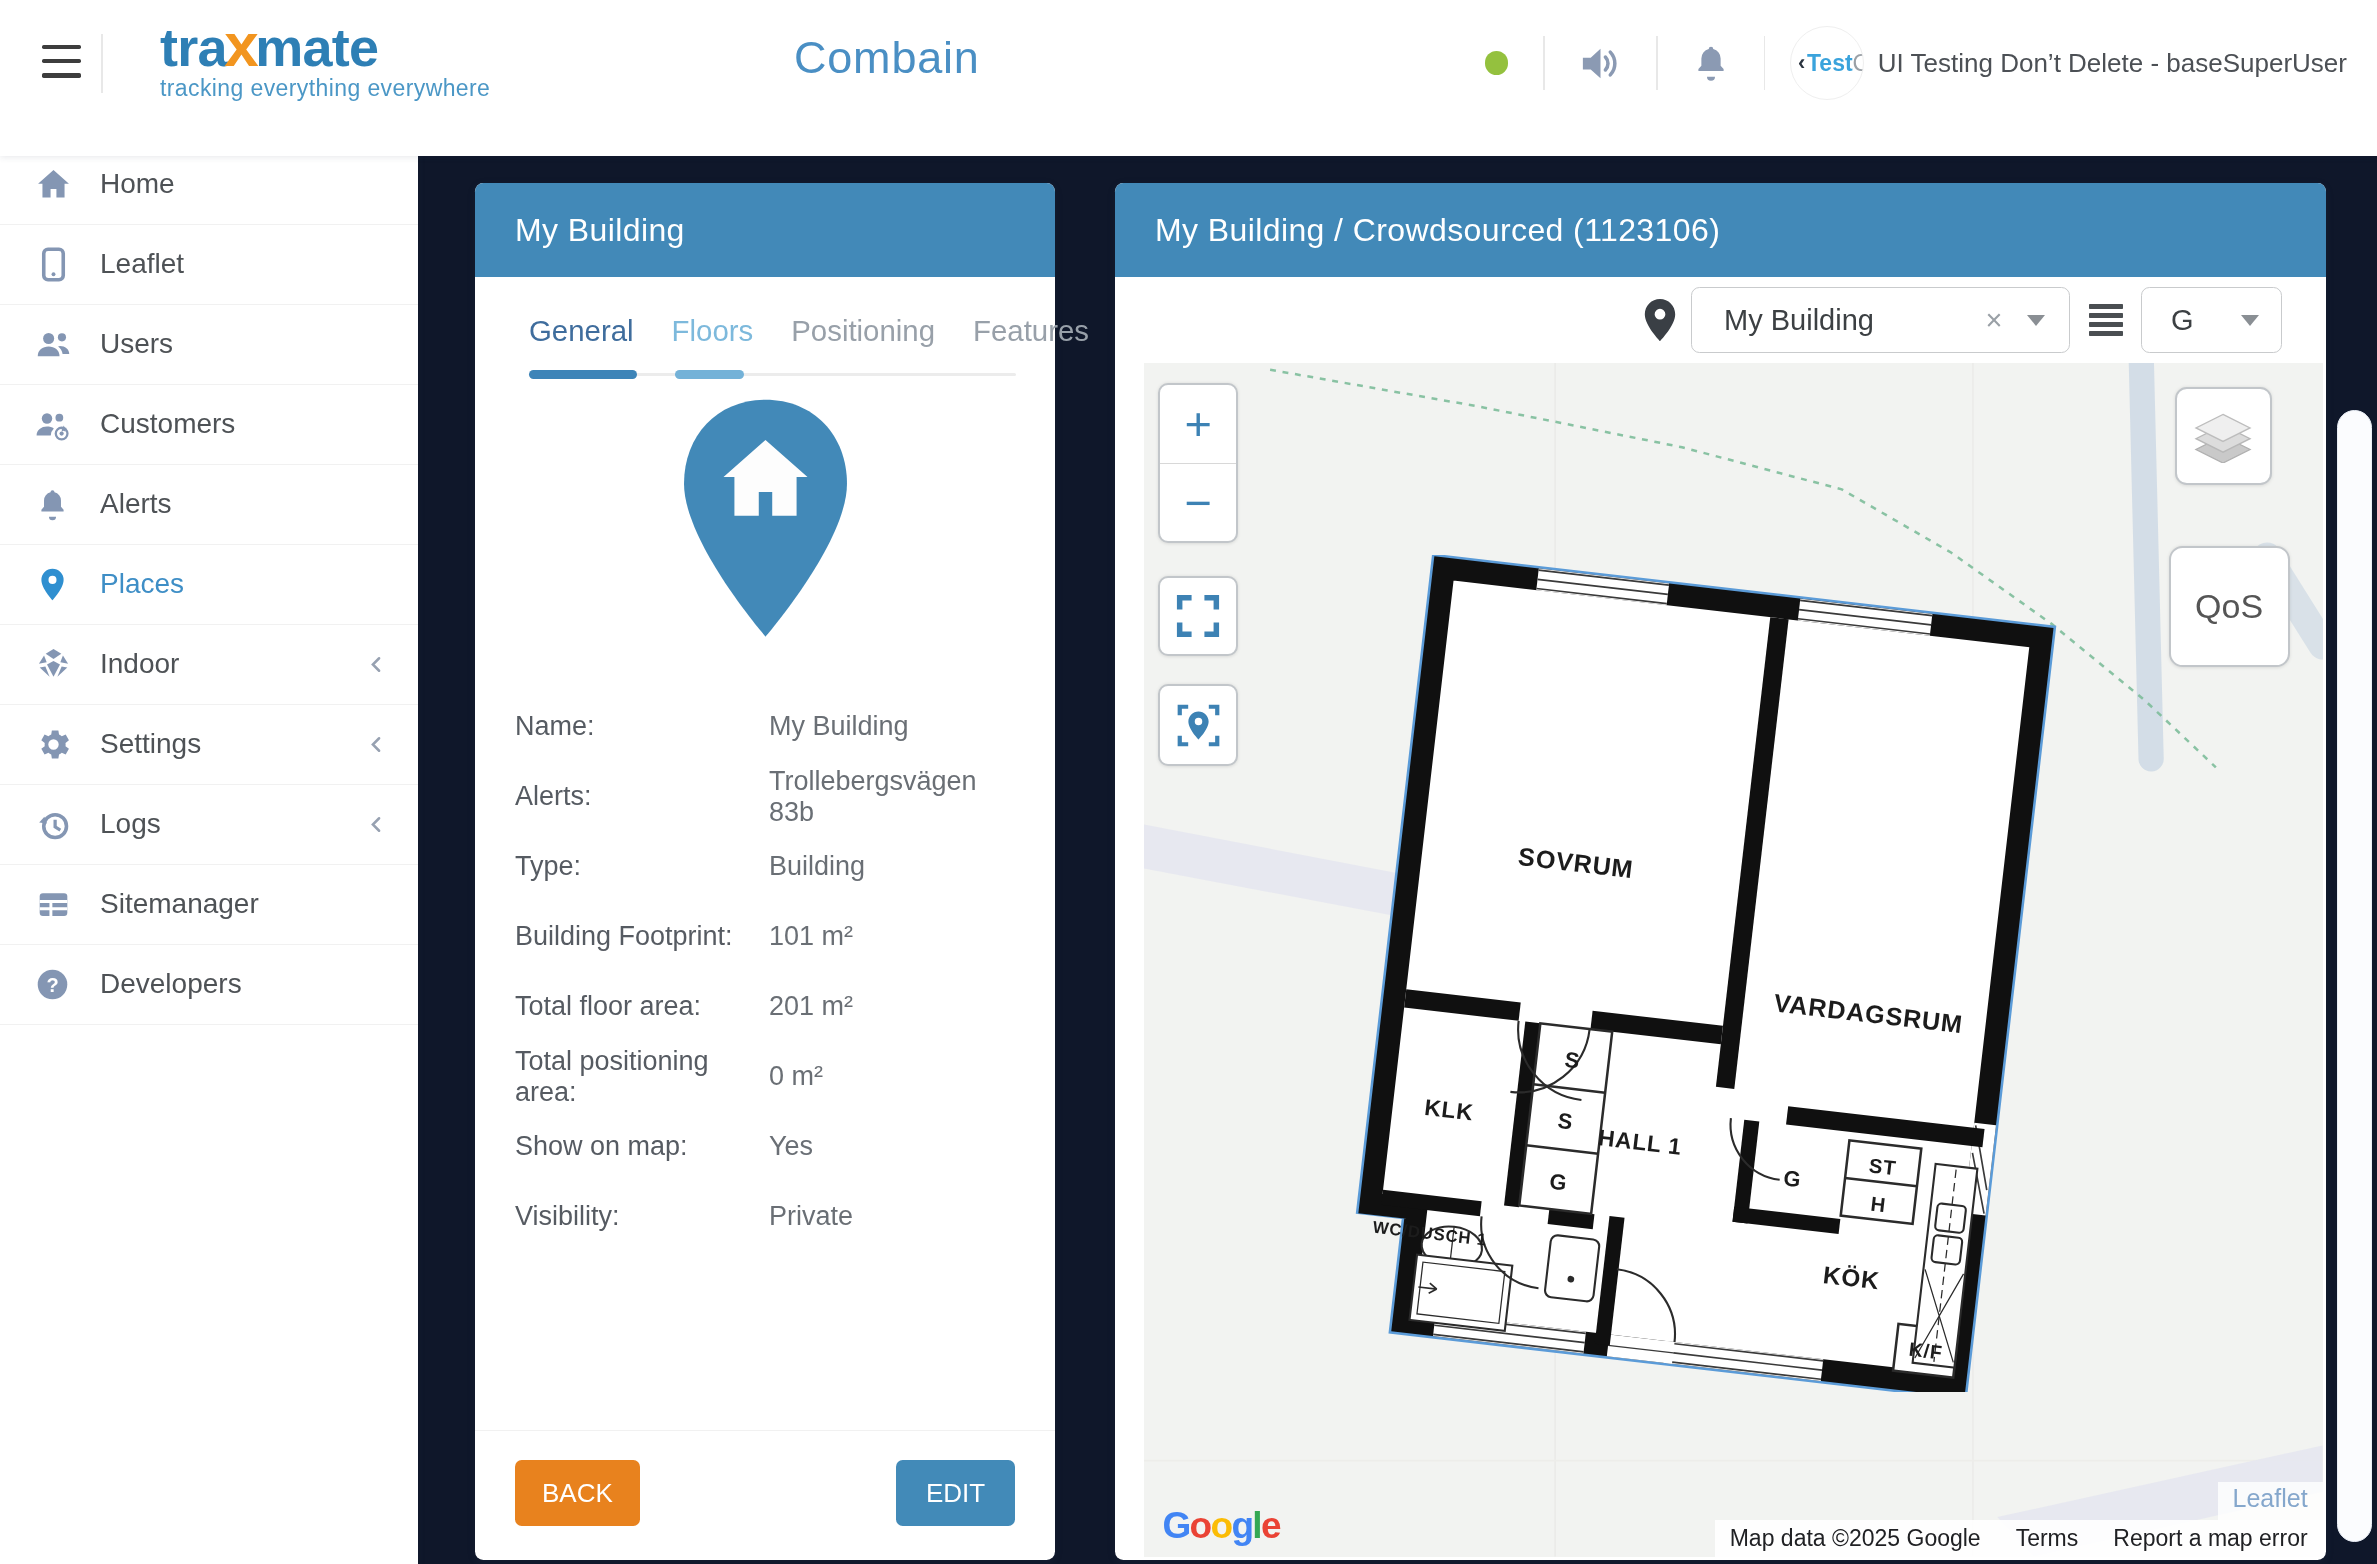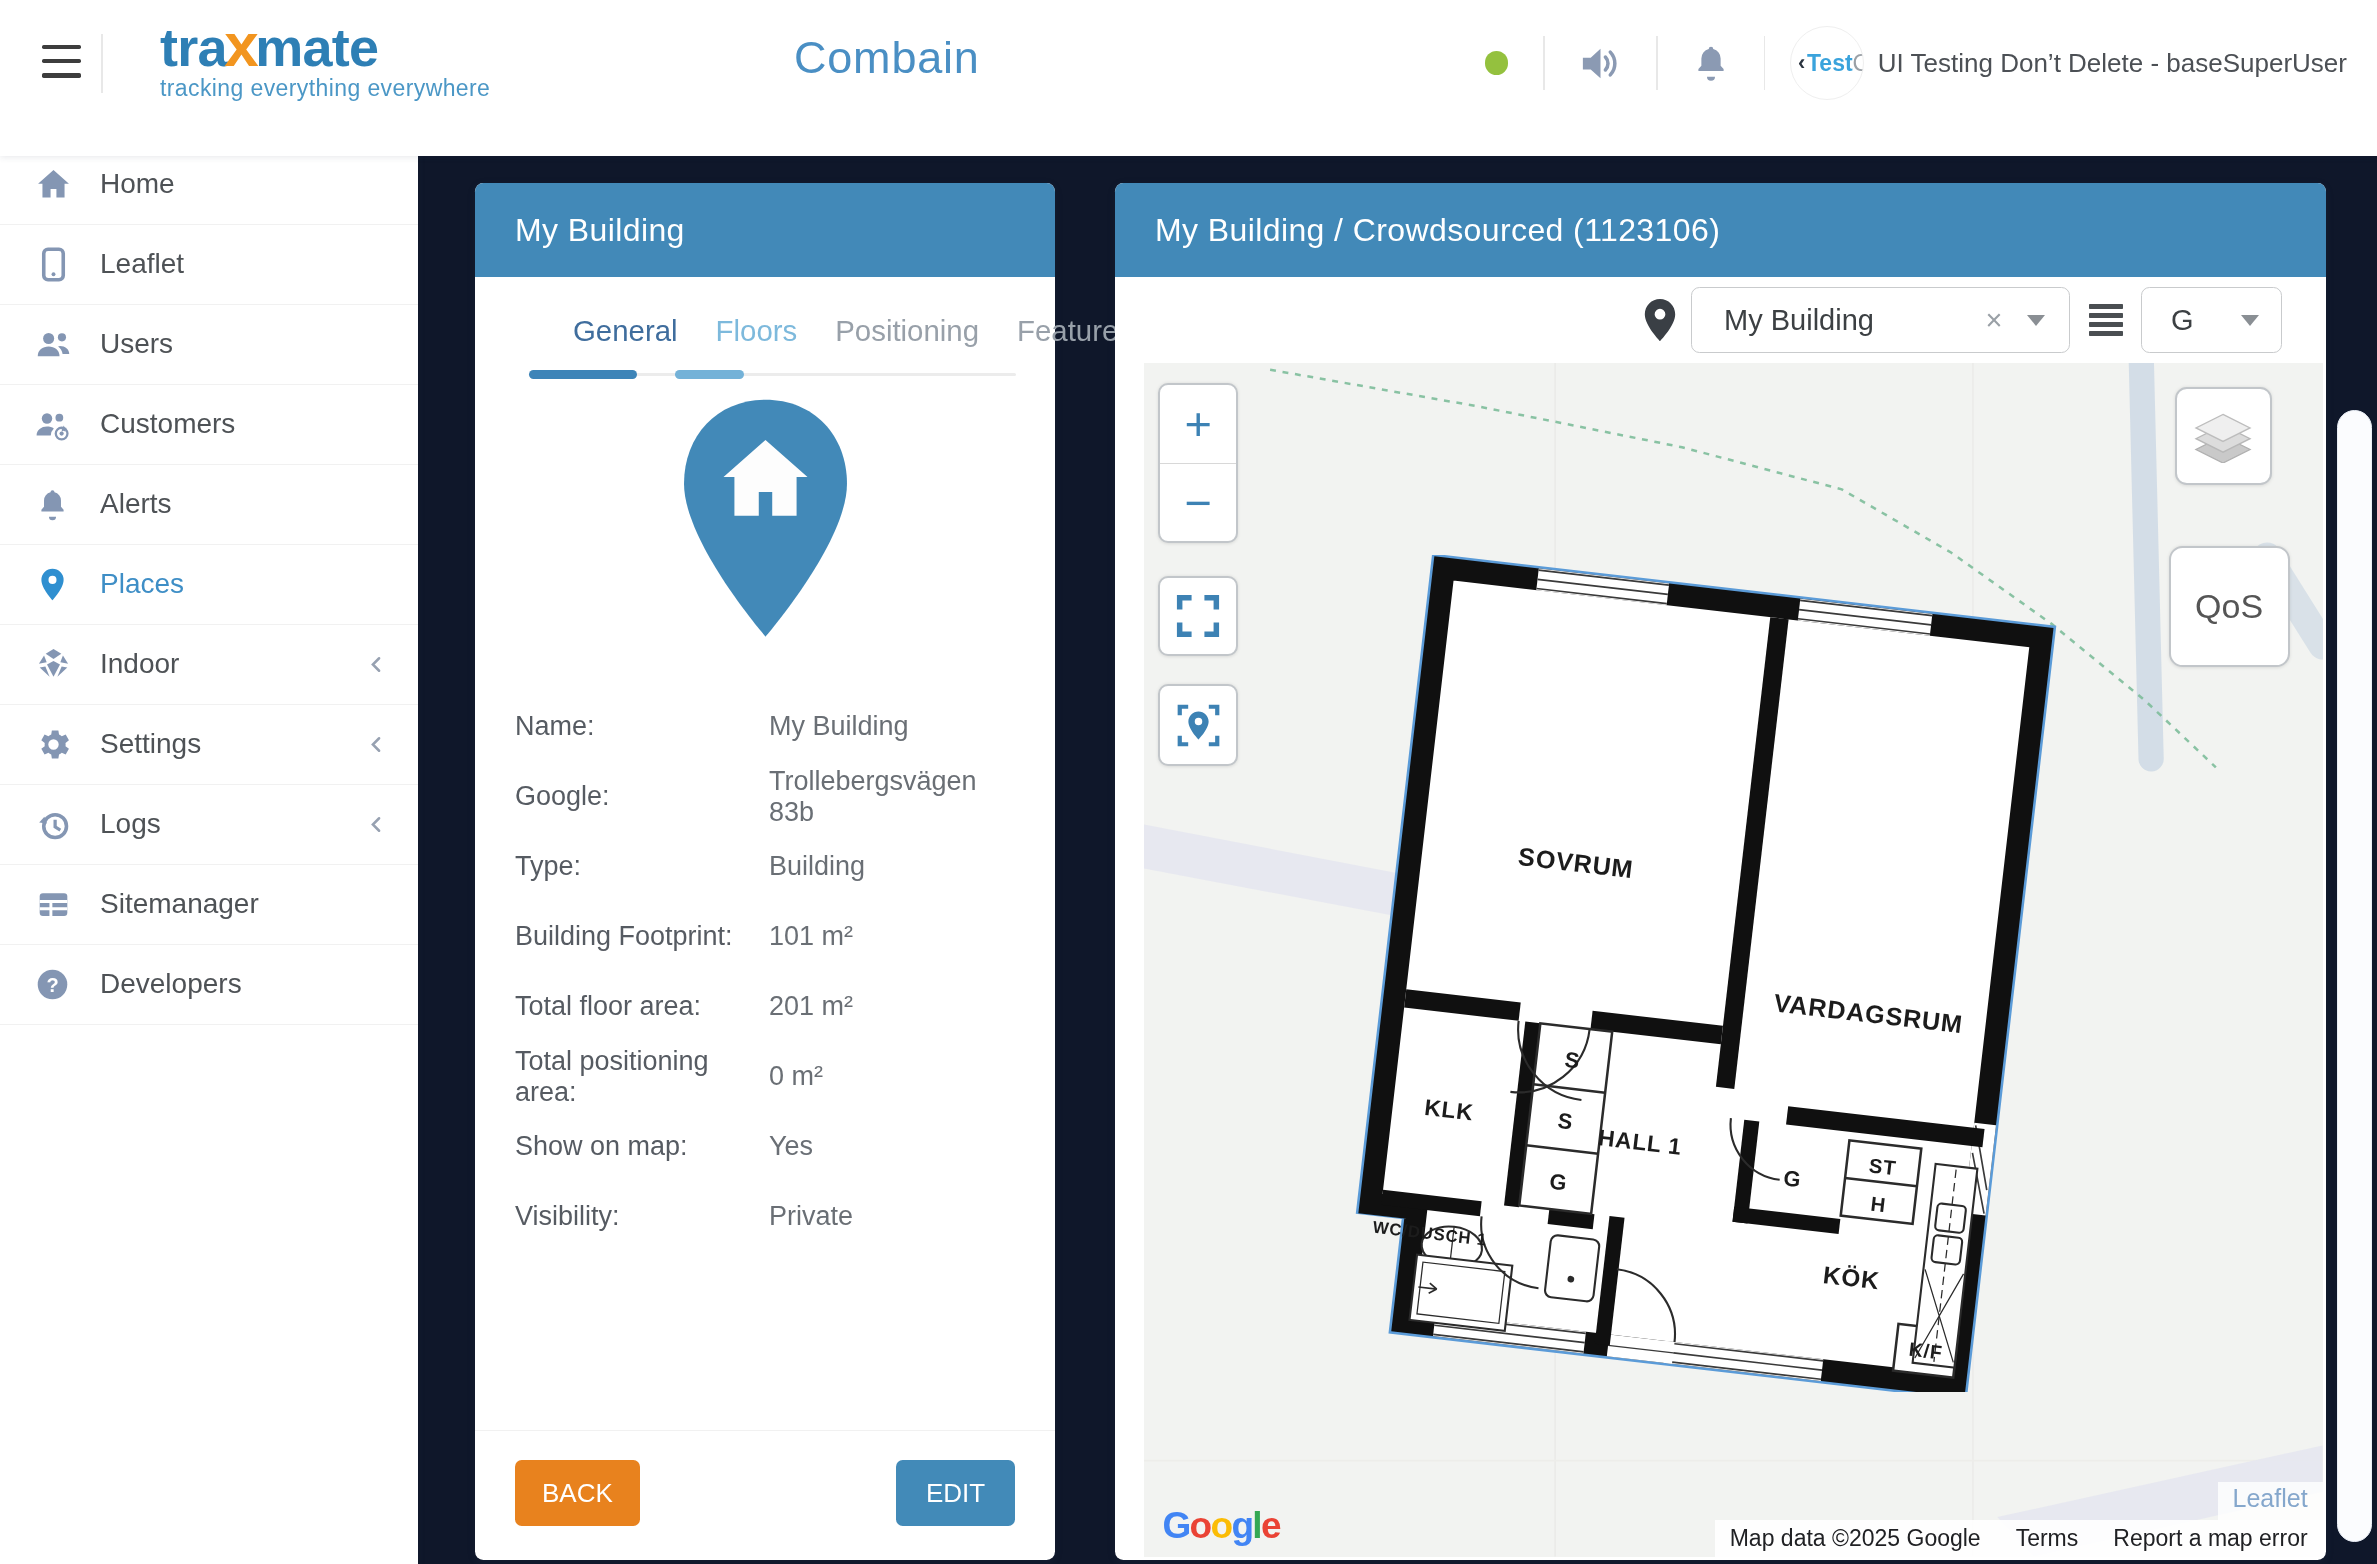--- a/index.html
+++ b/index.html
@@ -47,21 +47,21 @@
 
   .card { position:absolute; top:57px; background:#fff; border-radius:8.4px;
           box-shadow:0 2.5px 8.4px rgba(60,70,100,.12); display:flex; flex-direction:column; }
   .card-left  { left:57px;  width:580px;  height:1377px; }
   .card-right { left:697px; width:1211px; height:1377px; }
   .card-header { height:94px; background:#4289b8; border-radius:8.4px 8.4px 0 0; display:flex;
                  align-items:center; padding:0 40px; color:#fff; font-size:32px; letter-spacing:0.4px; flex:0 0 auto; }
 
   
   .tabs { margin:37px 39px 0 54px; flex:0 0 auto; }
-  .tab-row { display:flex; gap:38px; font-size:29.4px;margin-left:44px; }
+  .tab-row { display:flex; gap:38px; font-size:29.4px; }
   .tab { color:#98a0a9; cursor:pointer; }
   .tab.active { color:#3f6d9d; }
   .tab.hl { color:#7db9dc; }
   .tab-track { position:relative; height:2.5px; background:#ececec; border-radius:1.7px; margin-top:25px; }
   .tbar { position:absolute; top:-3.4px; height:9.3px; border-radius:5px; }
   .tbar.general { left:0; width:108px; background:#3d84b8; }
   .tbar.floors { left:146px; width:69px; background:#74b2d8; }
   .pin-graphic { align-self:center; margin-top:17px; flex:0 0 auto; }
   .details { margin:44px 40px 0; flex:1; }
   .drow { display:flex; height:70px; align-items:center; font-size:27px; }
@@ -300,21 +300,21 @@
         <path d="M105 8C48 8 8 50 8 108c0 70 97 182 97 182s97-112 97-182C202 50 162 8 105 8z" fill="#4289b8"></path>
         <path d="M105 56L55 100h13v46h29v-28h16v28h29v-46h13z" fill="#fdfdfd"></path>
       </svg>
     </div>
     <div class="details">
       <div class="drow">
           <span class="dlabel">Name:</span>
           <span class="dvalue">My Building</span>
         </div>
       <div class="drow">
-          <span class="dlabel">Google:</span>
+          <span class="dlabel">Alerts:</span>
           <span class="dvalue">Trollebergsvägen 83b</span>
         </div>
       <div class="drow">
           <span class="dlabel">Type:</span>
           <span class="dvalue">Building</span>
         </div>
       <div class="drow">
           <span class="dlabel">Building Footprint:</span>
           <span class="dvalue">101 m²</span>
         </div>

